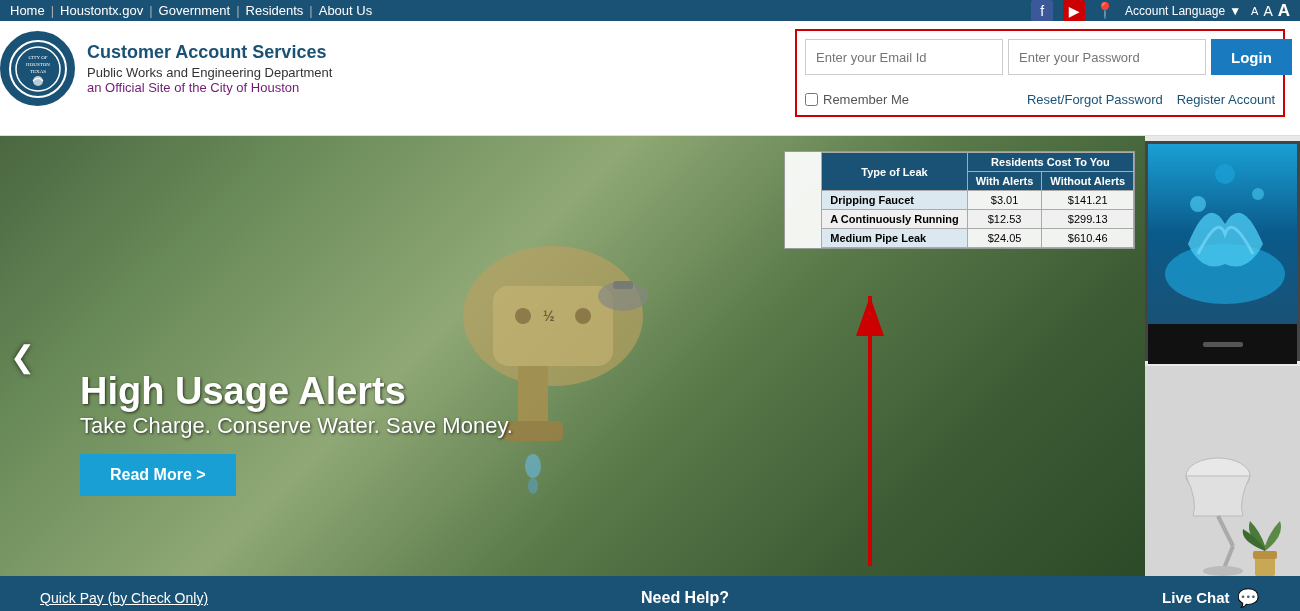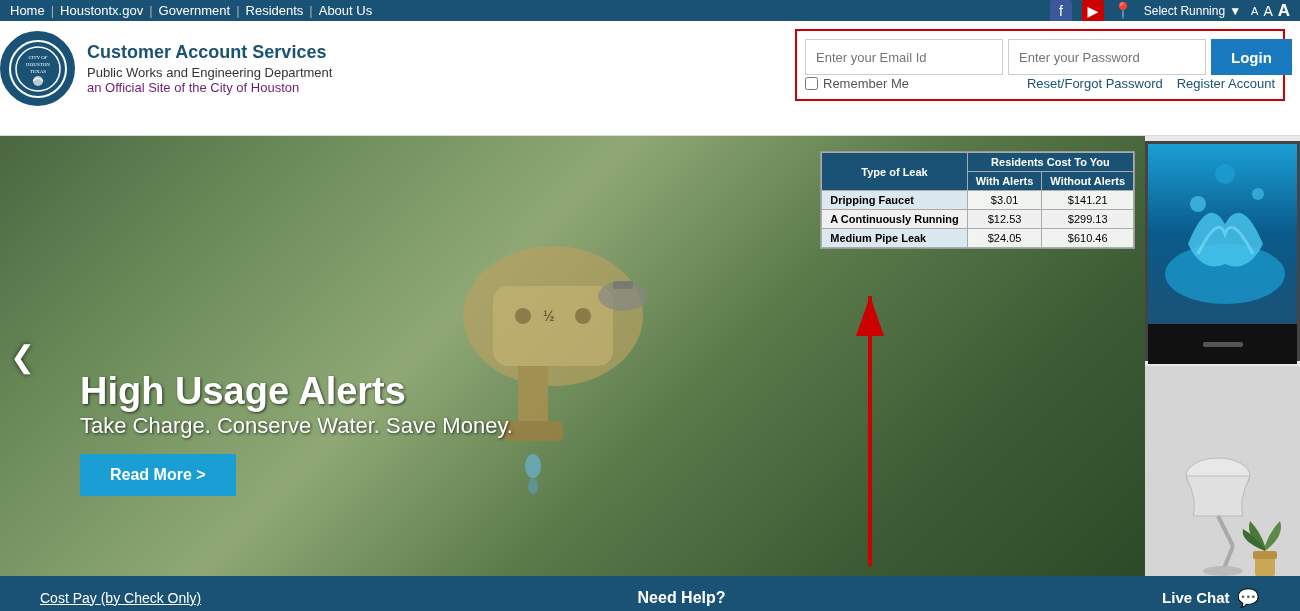--- a/index.html
+++ b/index.html
@@ -58,21 +58,21 @@
     
     .login-form-area {
       position: absolute;
       right: 15px;
       top: 8px;
       border: 2px solid #cc0000;
       padding: 8px;
       background: white;
       width: 490px;
     }
-    .login-row1 { display: flex; gap: 5px; margin-bottom: 1px; }
+    .login-row1 { display: flex; gap: 5px; margin-bottom: 17px; }
     .login-email, .login-password {
       flex: 1; height: 36px; border: 1px solid #ccc;
       padding: 0 10px; font-size: 13px; color: #999;
     }
     .login-btn {
       background: #1a7abf; color: white; border: none;
       padding: 0 20px; height: 36px; font-size: 15px;
       font-weight: bold; cursor: pointer; white-space: nowrap;
     }
     .login-row2 { display: flex; align-items: center; justify-content: space-between; font-size: 13px; }
@@ -103,20 +103,21 @@
       display: flex; align-items: center; justify-content: center;
     }
 
     
     .leak-table-container {
       position: absolute;
       top: 15px;
       right: 10px;
       background: rgba(255,255,255,0.92);
       border: 1px solid #999;
+      padding-left: 36px;
     }
     .leak-table {
       border-collapse: collapse;
       font-size: 11px;
     }
     .leak-table th, .leak-table td {
       border: 1px solid #aaa;
       padding: 3px 8px;
       text-align: center;
     }
@@ -217,21 +218,21 @@
     <span class="top-nav-sep">|</span>
     <span>Residents</span>
     <span class="top-nav-sep">|</span>
     <span>About Us</span>
   </div>
   <div class="top-nav-right">
     <span class="social-icon fb-icon">f</span>
     <span class="social-icon yt-icon">▶</span>
     <span style="color:#e04040; font-size:16px;">📍</span>
     <span class="lang-select">
-      <span>Select Running</span>
+      <span>Account Language</span>
       <span>▼</span>
     </span>
     <div class="font-size-controls">
       <span style="font-size:11px;">A</span>
       <span style="font-size:14px;">A</span>
       <span style="font-size:17px; font-weight:bold;">A</span>
     </div>
   </div>
 </div>
 
@@ -385,19 +386,19 @@
         <rect x="18" y="40" width="24" height="8" rx="2" fill="#b89040"></rect>
         <path d="M30,40 Q10,25 15,10 Q25,20 30,35" fill="#4a7a3a"></path>
         <path d="M30,40 Q50,25 45,10 Q35,20 30,35" fill="#5a8a45"></path>
         <path d="M30,40 Q5,30 8,18 Q20,25 30,38" fill="#3d6a30"></path>
       </svg>
     </div>
   </div>
 </div>
 
 <div class="footer">
-  <a class="footer-link">Cost Pay (by Check Only)</a>
+  <a class="footer-link">Quick Pay (by Check Only)</a>
   <span class="footer-center">Need Help?</span>
   <div class="footer-right">
     <span>Live Chat</span>
     <span class="chat-icon">💬</span>
   </div>
 </div>
 
 </body></html>

